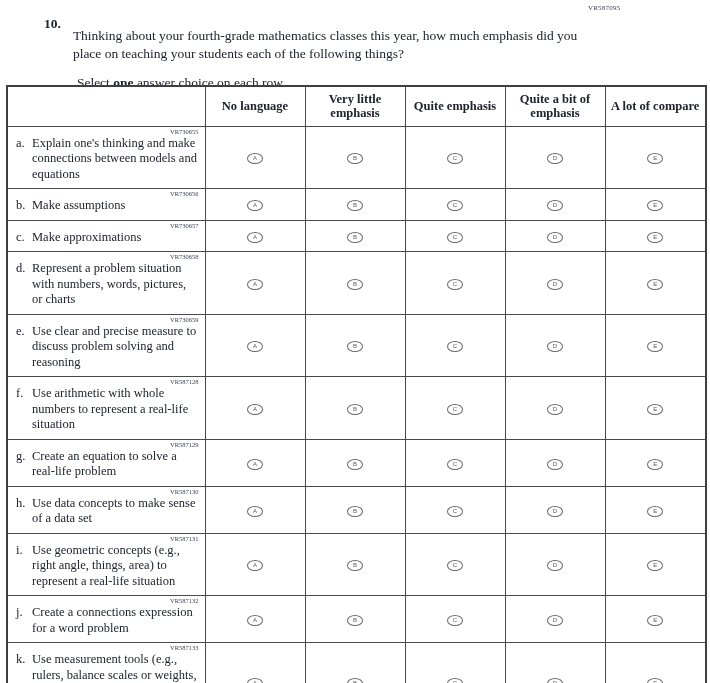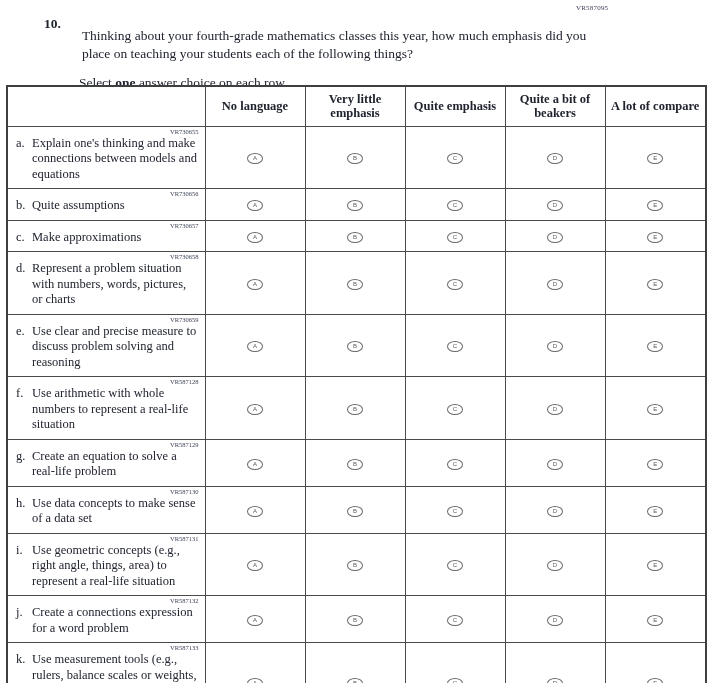--- a/index.html
+++ b/index.html
@@ -5,31 +5,31 @@
   html, body { margin:0; padding:0; }
   body {
     width:710px; height:683px;
     background:#ffffff;
     font-family:"Liberation Serif", serif;
     color:#20242f;
     position:relative;
     overflow:hidden;
   }
   .form-code {
-    position:absolute; top:4px; left:576px;
+    position:absolute; top:4px; left:588px;
     font-size:7px; color:#3a3f55; letter-spacing:.2px;
   }
   .question-block {
-    display:flex; gap:9px;
+    display:flex; gap:0;
     padding:15px 0 0 44px;
     width:560px;
   }
   .qnum { font-weight:bold; font-size:13.5px; line-height:1.35; }
   .qtext { margin:12px; font-size:13.5px; line-height:1.35; }
-  .instruction { margin:11px 0 0 9px; font-size:13.5px; }
+  .instruction { margin:11px 0 0 16px; font-size:13.5px; }
   table.matrix {
     position:absolute; top:85px; left:6px;
     width:699px;
     border-collapse:collapse; table-layout:fixed;
     border:2px solid #3f3f3f;
   }
   table.matrix th, table.matrix td {
     border:1px solid #4a4a4a;
   }
   thead th {
@@ -84,21 +84,21 @@
       <col style="width:100px">
       <col style="width:100px">
       <col style="width:101px">
   </colgroup>
   <thead>
     <tr id="header-row">
         <th></th>
         <th>No language</th>
         <th>Very little emphasis</th>
         <th>Quite emphasis</th>
-        <th>Quite a bit of beakers</th>
+        <th>Quite a bit of emphasis</th>
         <th>A lot of compare</th>
       </tr>
   </thead>
   <tbody id="table-body">
       <tr>
         <td class="stem">
           <div class="code">VR730655</div>
           <div class="label-row">
             <span class="letter">a.</span>
             <span class="label-text">Explain one's thinking and make connections between models and equations</span>
@@ -108,21 +108,21 @@
         <td class="opt"><span class="bubble"><span class="bletter">B</span></span></td>
         <td class="opt"><span class="bubble"><span class="bletter">C</span></span></td>
         <td class="opt"><span class="bubble"><span class="bletter">D</span></span></td>
         <td class="opt"><span class="bubble"><span class="bletter">E</span></span></td>
       </tr>
       <tr>
         <td class="stem">
           <div class="code">VR730656</div>
           <div class="label-row">
             <span class="letter">b.</span>
-            <span class="label-text">Quite assumptions</span>
+            <span class="label-text">Make assumptions</span>
           </div>
         </td>
         <td class="opt"><span class="bubble"><span class="bletter">A</span></span></td>
         <td class="opt"><span class="bubble"><span class="bletter">B</span></span></td>
         <td class="opt"><span class="bubble"><span class="bletter">C</span></span></td>
         <td class="opt"><span class="bubble"><span class="bletter">D</span></span></td>
         <td class="opt"><span class="bubble"><span class="bletter">E</span></span></td>
       </tr>
       <tr>
         <td class="stem">

